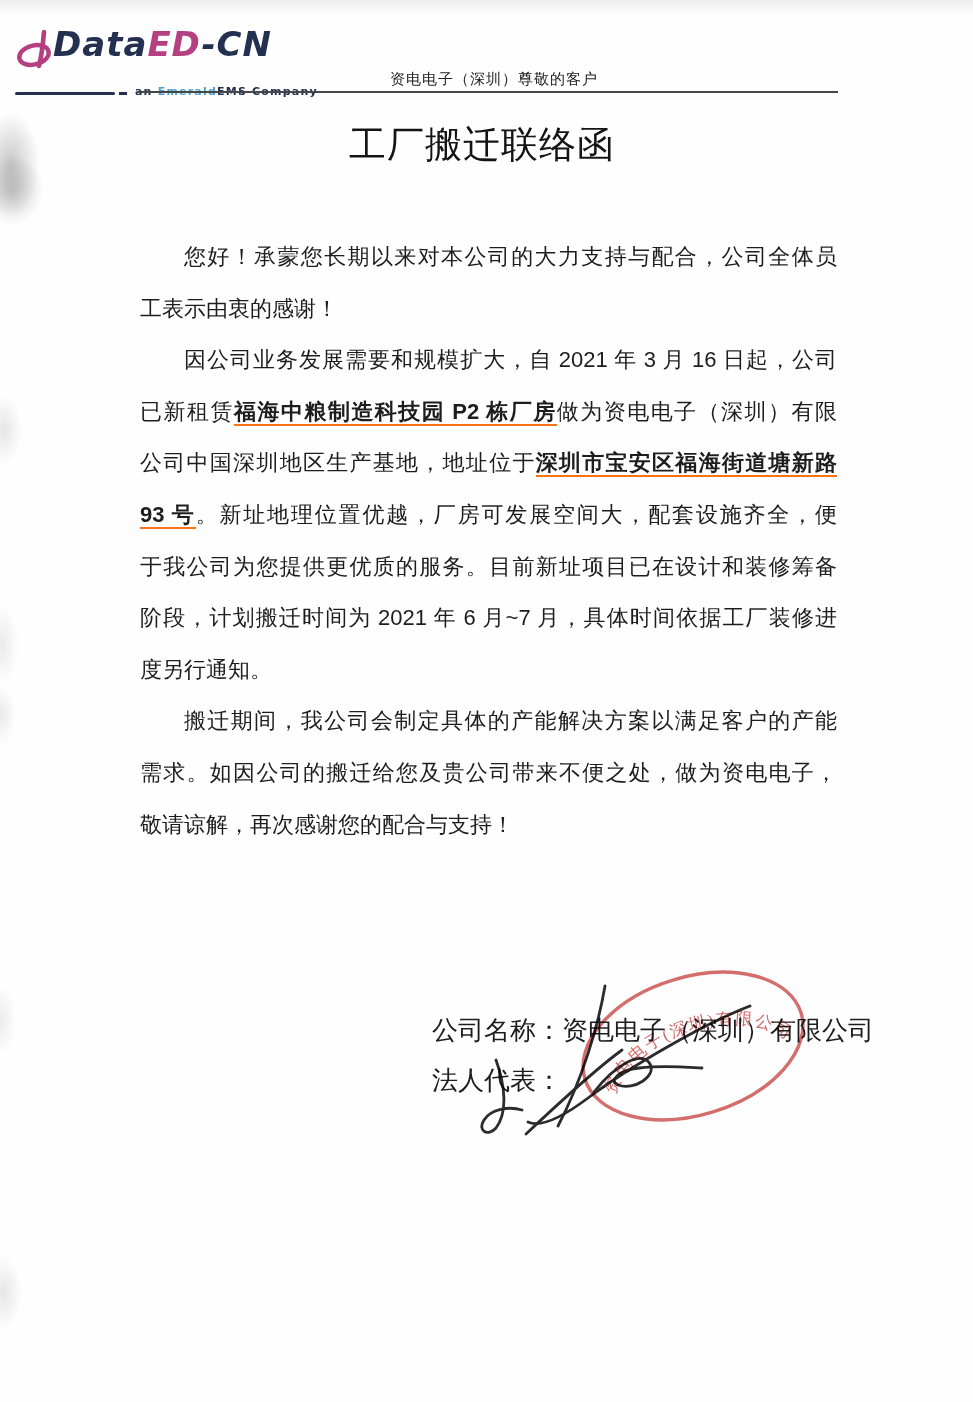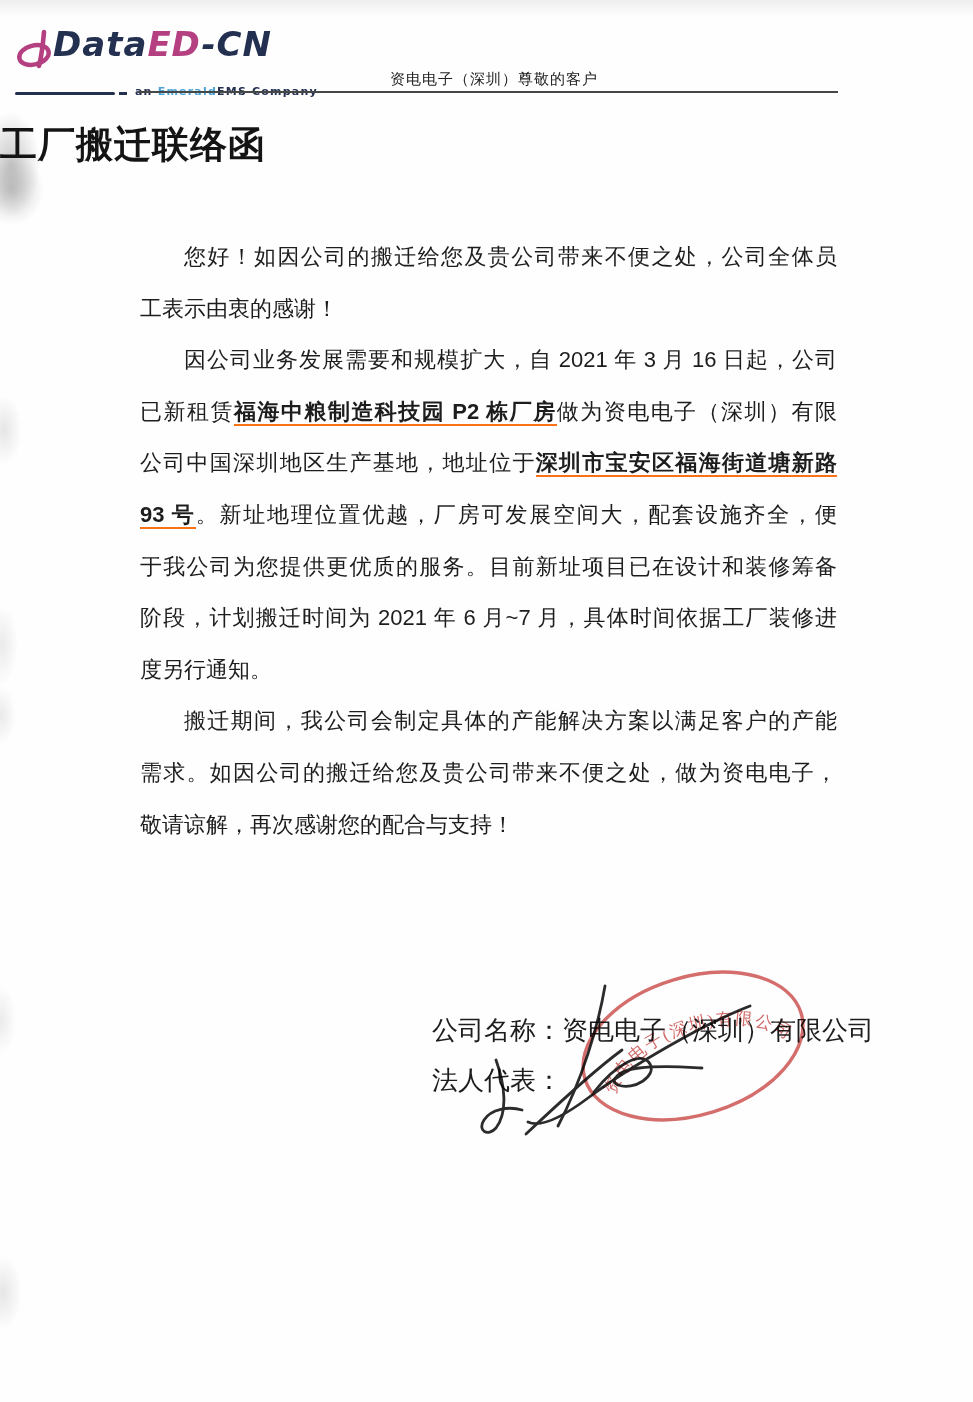--- a/index.html
+++ b/index.html
@@ -61,21 +61,21 @@
     font-size:15px; letter-spacing:1px; color:#222; white-space:nowrap;
   }
   .header-rule {
     position:absolute; left:138px; top:91px; width:700px; height:2px;
     background:#474747;
   }
 
   
   .title {
     position:absolute; left:0; top:120px; width:964px;
-    font-size:37px; font-weight:700; letter-spacing:1px;
+    text-align:center; font-size:37px; font-weight:400; letter-spacing:1px;
     color:#141414;
   }
 
   
   .letter { position:absolute; left:140px; top:231px; width:697px; }
   .line {
     height:51.6px; line-height:51.6px; font-size:22px; color:#1d1d1d;
     white-space:nowrap;
   }
   .line.justify {
@@ -120,21 +120,21 @@
     <div class="swoosh-dash"></div>
     <div class="tagline"><span class="navy">an </span><span class="blue">Emerald</span><span class="navy">EMS Company</span></div>
   </div>
 
   <div class="header-company">资电电子（深圳）尊敬的客户</div>
   <div class="header-rule"></div>
 
   <div class="title">工厂搬迁联络函</div>
 
   <div class="letter" id="letter">
-      <div class="line justify indent"><span class="seg">您好！如因公司的搬迁给您及贵公司带来不便之处，公司全体员</span></div>
+      <div class="line justify indent"><span class="seg">您好！承蒙您长期以来对本公司的大力支持与配合，公司全体员</span></div>
       <div class="line"><span class="seg">工表示由衷的感谢！</span></div>
       <div class="line justify indent"><span class="seg">因公司业务发展需要和规模扩大，自 <span class="latin">2021</span> 年 <span class="latin">3</span> 月 <span class="latin">16</span> 日起，公司</span></div>
       <div class="line justify"><span class="seg">已新租赁</span><span class="seg b u">福海中粮制造科技园 <span class="latin">P2</span> 栋厂房</span><span class="seg">做为资电电子（深圳）有限</span></div>
       <div class="line justify"><span class="seg">公司中国深圳地区生产基地，地址位于</span><span class="seg b u">深圳市宝安区福海街道塘新路</span></div>
       <div class="line justify"><span class="seg b u"><span class="latin">93</span> 号</span><span class="seg">。新址地理位置优越，厂房可发展空间大，配套设施齐全，便</span></div>
       <div class="line justify"><span class="seg">于我公司为您提供更优质的服务。目前新址项目已在设计和装修筹备</span></div>
       <div class="line justify"><span class="seg">阶段，计划搬迁时间为 <span class="latin">2021</span> 年 <span class="latin">6</span> 月<span class="latin">~7</span> 月，具体时间依据工厂装修进</span></div>
       <div class="line"><span class="seg">度另行通知。</span></div>
       <div class="line justify indent"><span class="seg">搬迁期间，我公司会制定具体的产能解决方案以满足客户的产能</span></div>
       <div class="line justify"><span class="seg">需求。如因公司的搬迁给您及贵公司带来不便之处，做为资电电子，</span></div>

